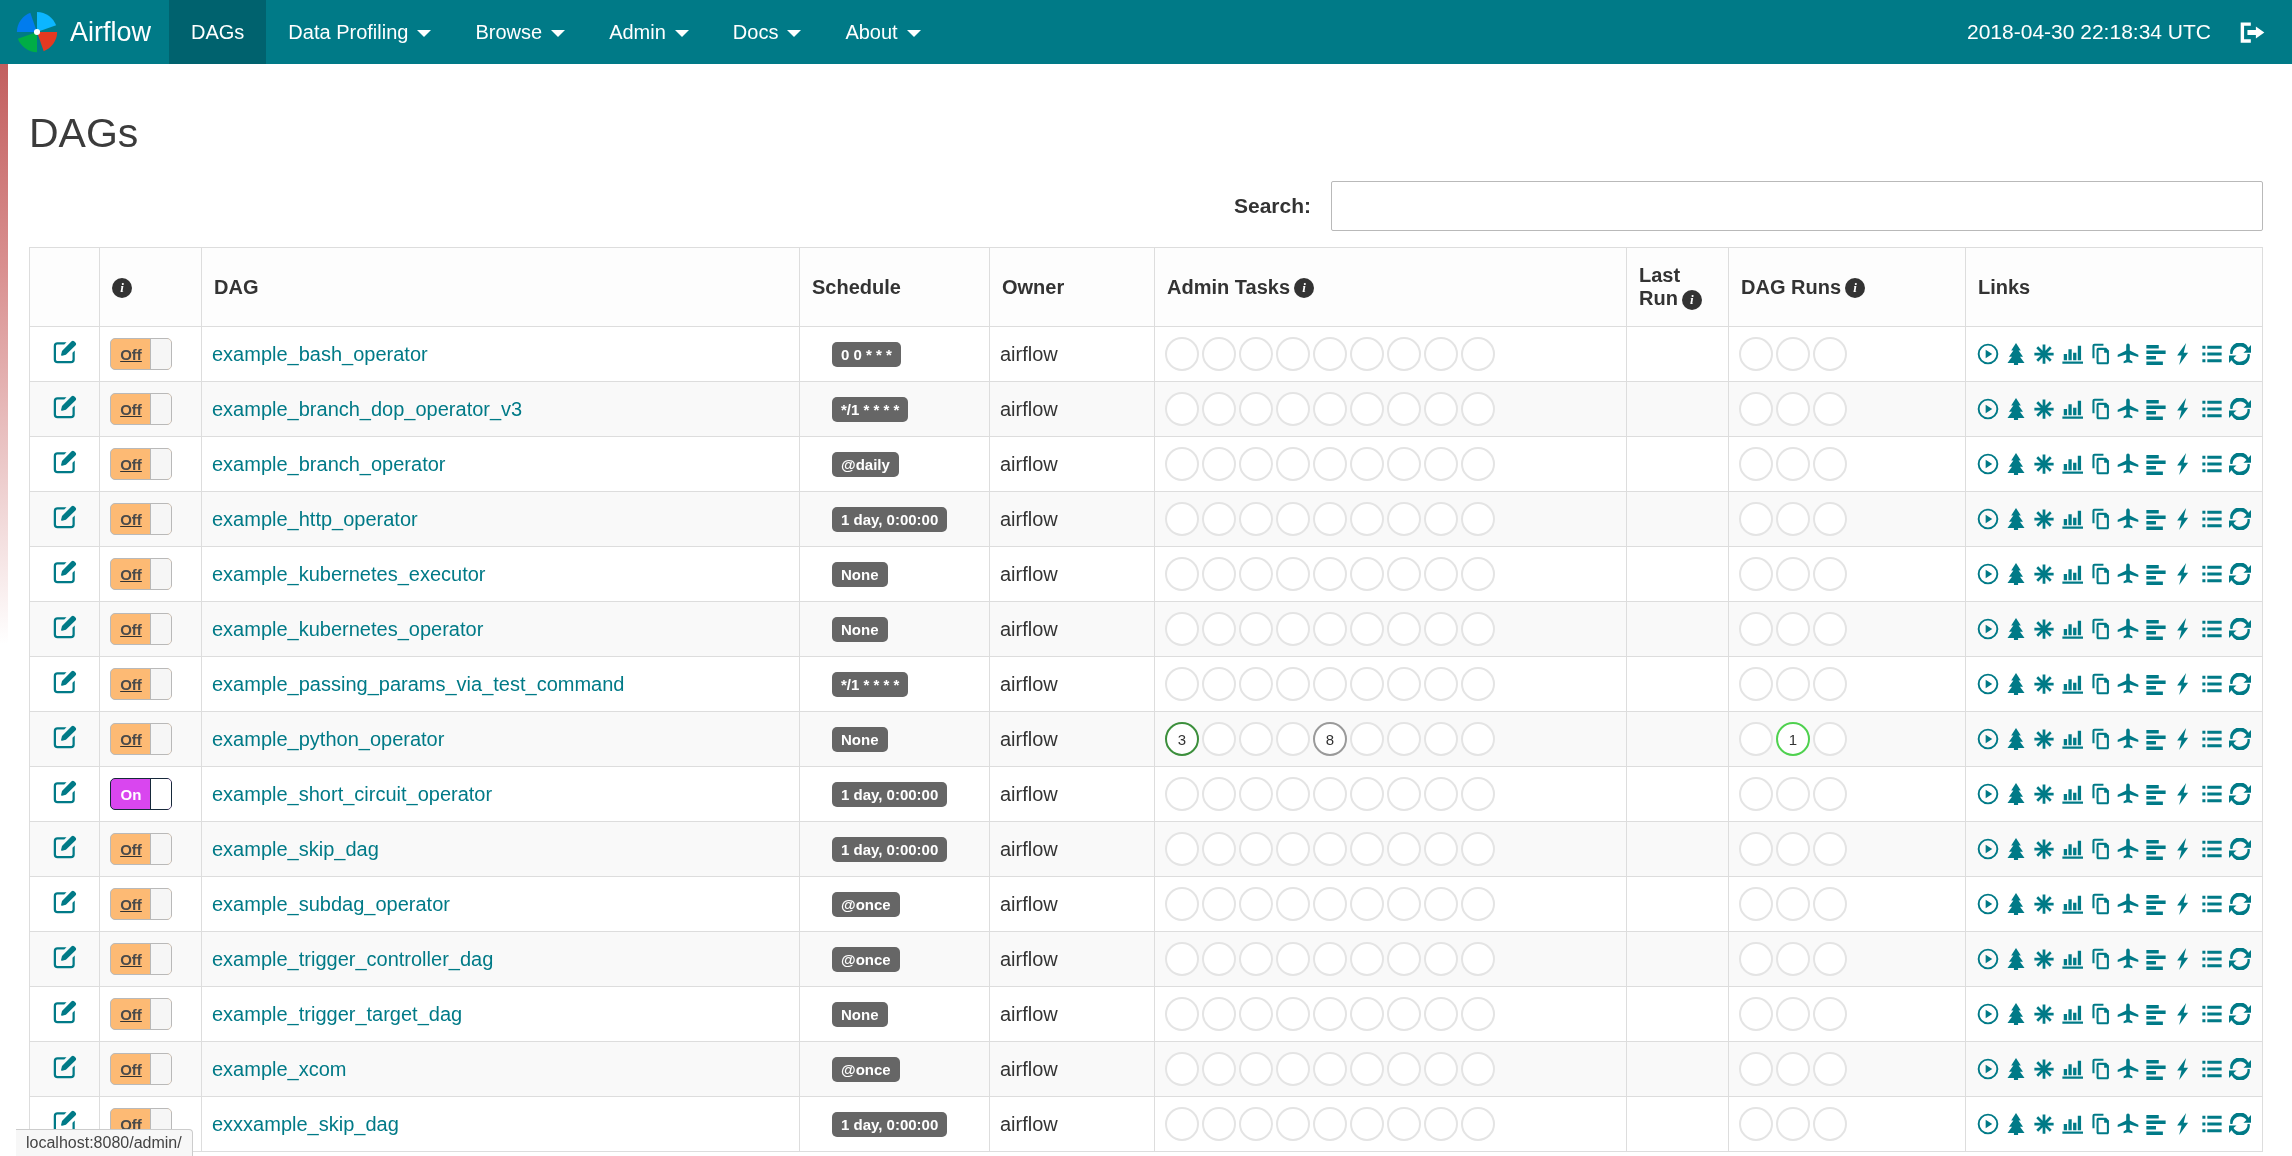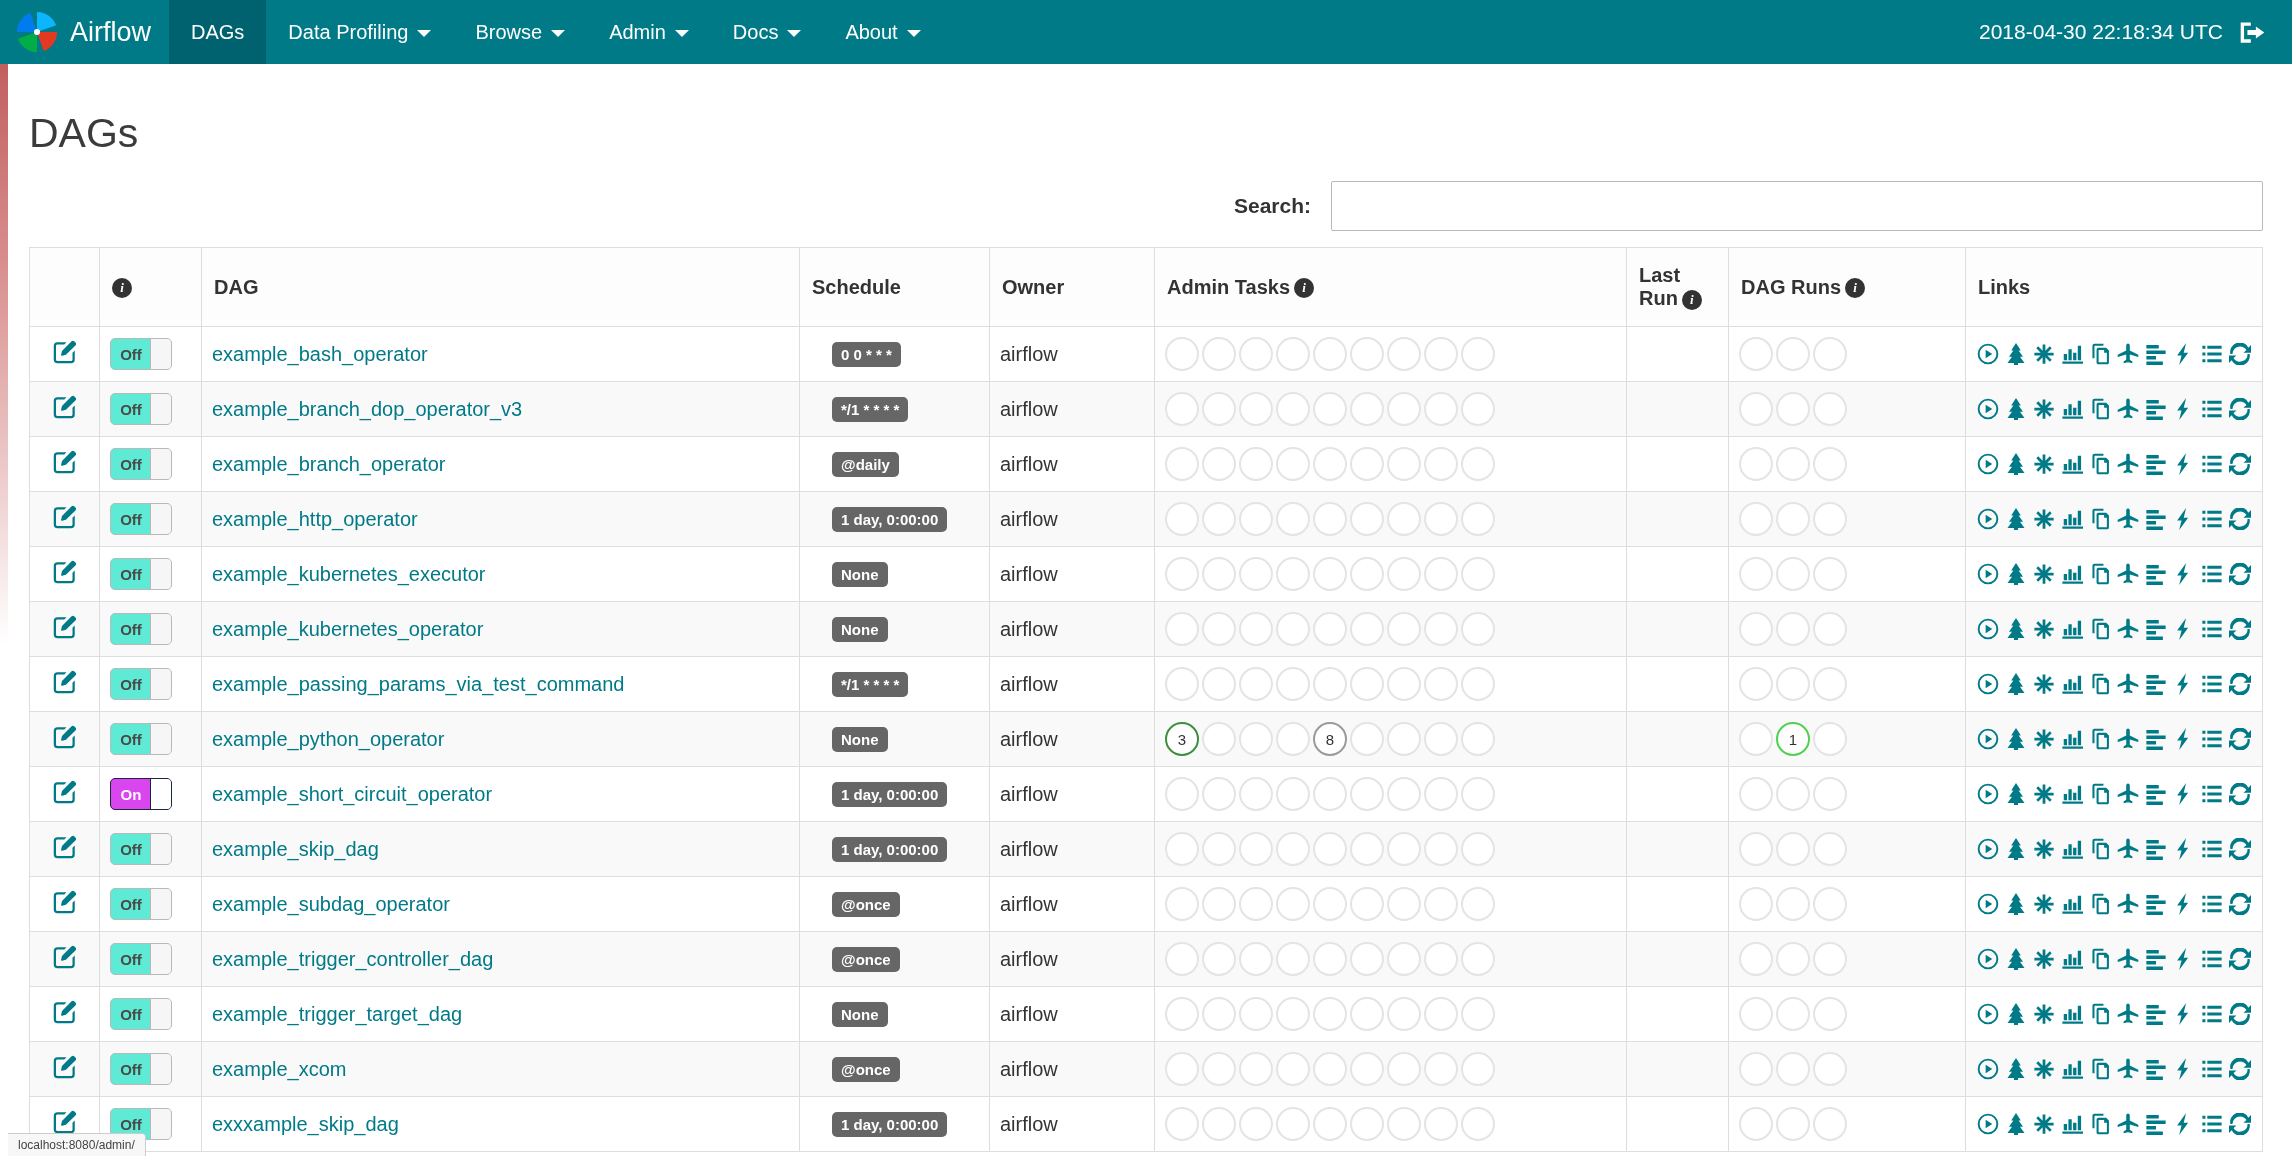--- a/index.html
+++ b/index.html
@@ -8,21 +8,21 @@
 
   
   .navbar { height:64px; background:#007A87; display:flex; align-items:stretch; }
   .brand { display:flex; align-items:center; gap:10px; padding:0 18px 0 14px; cursor:pointer; }
   .brand-logo svg { width:46px; height:46px; display:block; }
   .brand-name { font-size:27px; color:#fff; }
   .nav-items { display:flex; align-items:stretch; }
   .nav-item { display:flex; align-items:center; gap:9px; padding:0 22px; font-size:20px; color:#fff; cursor:pointer; text-decoration:none; }
   .nav-item.active { background:#00626e; }
   .caret { width:0; height:0; border-left:7px solid transparent; border-right:7px solid transparent; border-top:7px solid #fff; margin-top:3px; }
-  .nav-right { margin-left:auto; display:flex; align-items:center; gap:16px; padding-right:26px; }
+  .nav-right { margin-left:auto; display:flex; align-items:center; gap:28px; padding-right:26px; }
   .clock { font-size:21px; color:#fff; }
   .signout { cursor:pointer; display:flex; align-items:center; }
   .signout svg { width:27px; height:27px; color:#fff; display:block; }
 
   
   .left-strip { position:absolute; left:0; top:64px; width:8px; height:580px;
     background:linear-gradient(180deg,#c25f5f 0%, #d98f8f 35%, #eccaca 70%, rgba(255,255,255,0) 100%); }
 
   
   .content { padding:0 29px; }
@@ -40,40 +40,40 @@
   tbody tr:nth-child(even) { background:#f9f9f9; }
   tbody td { padding:4px 10px; vertical-align:middle; font-size:20px; }
 
   .edit-cell { text-align:center; }
   .edit-btn { display:inline-block; cursor:pointer; }
   .edit-btn svg { width:24px; height:24px; color:#007A87; display:block; }
 
   .toggle { position:relative; width:62px; height:32px; border:1px solid #b9b9b9; border-radius:5px; display:inline-flex; align-items:center; cursor:pointer; overflow:hidden; vertical-align:middle; }
   .toggle .lab { flex:0 0 40px; text-align:center; font-size:15px; font-weight:bold; }
   .toggle .knob { position:absolute; top:0; right:0; width:21px; height:100%; background:#f6f6f6; border-left:1px solid #b9b9b9; }
-  .toggle.off { background:#5eead4; }
+  .toggle.off { background:#fdba74;text-decoration:underline; }
   .toggle.off .lab { color:#4a4a4a; }
   .toggle.on { background:#d946ef; border-color:#16293a; }
   .toggle.on .lab { color:#fff; }
   .toggle.on .knob { background:#fff; border-left-color:#16293a; }
 
   .dag-link { color:#007A87; text-decoration:none; cursor:pointer; }
   .badge { display:inline-block; background:#666; color:#fff; font-size:15px; font-weight:bold; padding:4px 9px; border-radius:5px; white-space:nowrap;margin-left:22px; }
 
   .circles { display:flex; gap:3px; }
   .circle { width:34px; height:34px; border-radius:50%; border:2px solid #e4e4e4; background:#fff; display:flex; align-items:center; justify-content:center; font-size:15px; color:#333; cursor:pointer; flex:none; }
 
   .links-cell { display:flex; gap:6px; align-items:center; justify-content:center; }
   .link-icon { cursor:pointer; display:flex; }
   .link-icon svg { width:22px; height:22px; color:#007A87; display:block; }
 
   .info-icon { display:inline-flex; width:20px; height:20px; border-radius:50%; background:#333; color:#fff; align-items:center; justify-content:center; font-size:13px; font-weight:bold; font-style:italic; font-family:"Liberation Serif", serif; vertical-align:middle; margin-left:4px; flex:none; }
   .info-icon::after { content:"i"; }
 
-  .status-bar { position:fixed; left:8px; bottom:0; background:#f7f7f7; border:1px solid #ccc; border-left:none; border-bottom:none; border-top-right-radius:4px; padding:4px 10px; font-size:12px; color:#444; }
+  .status-bar { position:fixed; left:16px; bottom:0; background:#f7f7f7; border:1px solid #ccc; border-left:none; border-bottom:none; border-top-right-radius:4px; padding:4px 10px; font-size:16px; color:#444; }
 </style>
 </head>
 <body>
 
 <div class="navbar">
   <div class="brand">
     <span class="brand-logo">
       <svg viewBox="0 0 48 48">
         <path fill="#0CB6FF" d="M24 24 L24 3 C33 3 41 9 44 17 Z"></path>
         <path fill="#E43921" d="M24 24 L24 3 C33 3 41 9 44 17 Z" transform="rotate(90 24 24)"></path>

